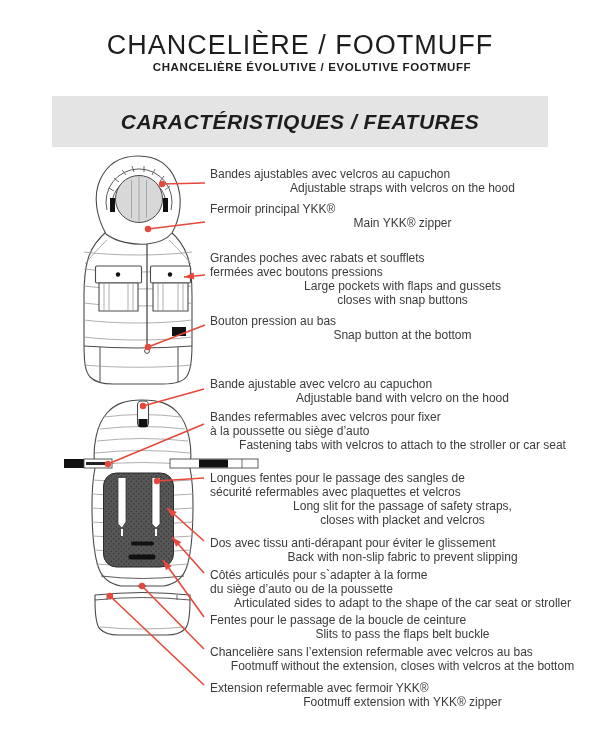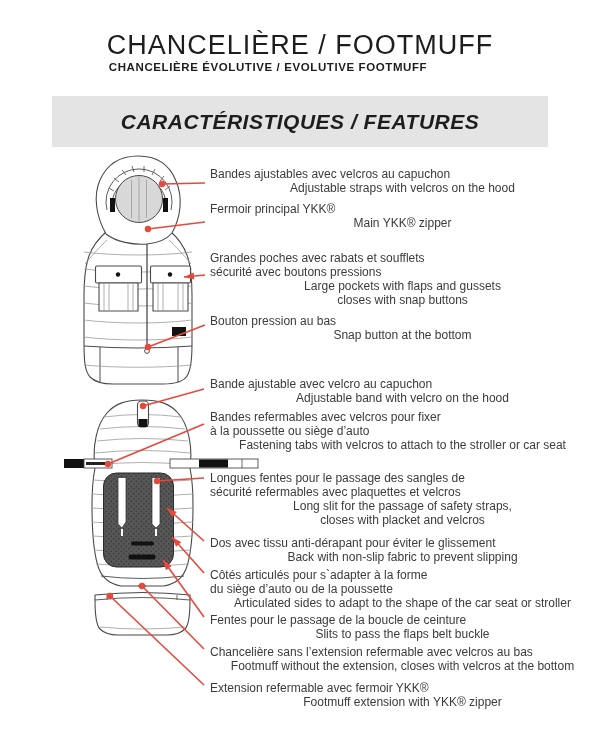--- a/index.html
+++ b/index.html
@@ -1,21 +1,21 @@
 <!DOCTYPE html>
 <html style="--annotation-line: #e6493b; --banner-bg: #e4e4e4; --panel-gray: #575757; --hood-opening-gray: #d8d8d8; --text-dark: #1d1d1d; --annotation-text: #3b3b3b;"><head>
 <meta charset="utf-8">
 <style>
   html,body{margin:0;padding:0;background:#fff;}
   .page{position:relative;width:600px;height:750px;background:#fff;overflow:hidden;
         font-family:"Liberation Sans", sans-serif;color:#3b3b3b;}
   .title{position:absolute;top:30px;left:0;width:600px;text-align:center;
          font-size:27px;font-weight:400;letter-spacing:1px;color:var(--text-dark,#1d1d1d);}
   .subtitle{position:absolute;top:61px;left:0;width:536px;text-align:center;
-            font-size:11.5px;font-weight:700;letter-spacing:0.6px;color:var(--text-dark,#1d1d1d);}
+            font-size:11.5px;font-weight:700;letter-spacing:0.6px;color:var(--text-dark,#1d1d1d);padding-left:44px;}
   .banner{position:absolute;top:96px;left:52px;width:496px;height:51px;
           background:var(--banner-bg,#e4e4e4);display:flex;align-items:center;justify-content:center;font-style:italic;}
   .banner span{font-size:21px;font-weight:700;letter-spacing:0.5px;color:var(--text-dark,#1d1d1d);}
   .art{position:absolute;top:0;left:0;}
   .ann{position:absolute;left:210px;width:385px;}
   .ann div{font-size:12px;line-height:14px;white-space:nowrap;color:var(--annotation-text,#3b3b3b);}
   .ann .en{text-align:center;}
   
   .ol{fill:#ffffff;stroke:#4a4a4a;stroke-width:1.1;}
   .ln{fill:none;stroke:#4a4a4a;stroke-width:1;}
@@ -240,21 +240,21 @@
   <div class="ann" style="top:167px">
     <div class="fr">Bandes ajustables avec velcros au capuchon</div>
     <div class="en">Adjustable straps with velcros on the hood</div>
   </div>
   <div class="ann" style="top:202px">
     <div class="fr">Fermoir principal YKK®</div>
     <div class="en">Main YKK® zipper</div>
   </div>
   <div class="ann" style="top:251px">
     <div class="fr">Grandes poches avec rabats et soufflets</div>
-    <div class="fr">sécurité avec boutons pressions</div>
+    <div class="fr">fermées avec boutons pressions</div>
     <div class="en">Large pockets with flaps and gussets</div>
     <div class="en">closes with snap buttons</div>
   </div>
   <div class="ann" style="top:314px">
     <div class="fr">Bouton pression au bas</div>
     <div class="en">Snap button at the bottom</div>
   </div>
   <div class="ann" style="top:377px">
     <div class="fr">Bande ajustable avec velcro au capuchon</div>
     <div class="en">Adjustable band with velcro on the hood</div>

